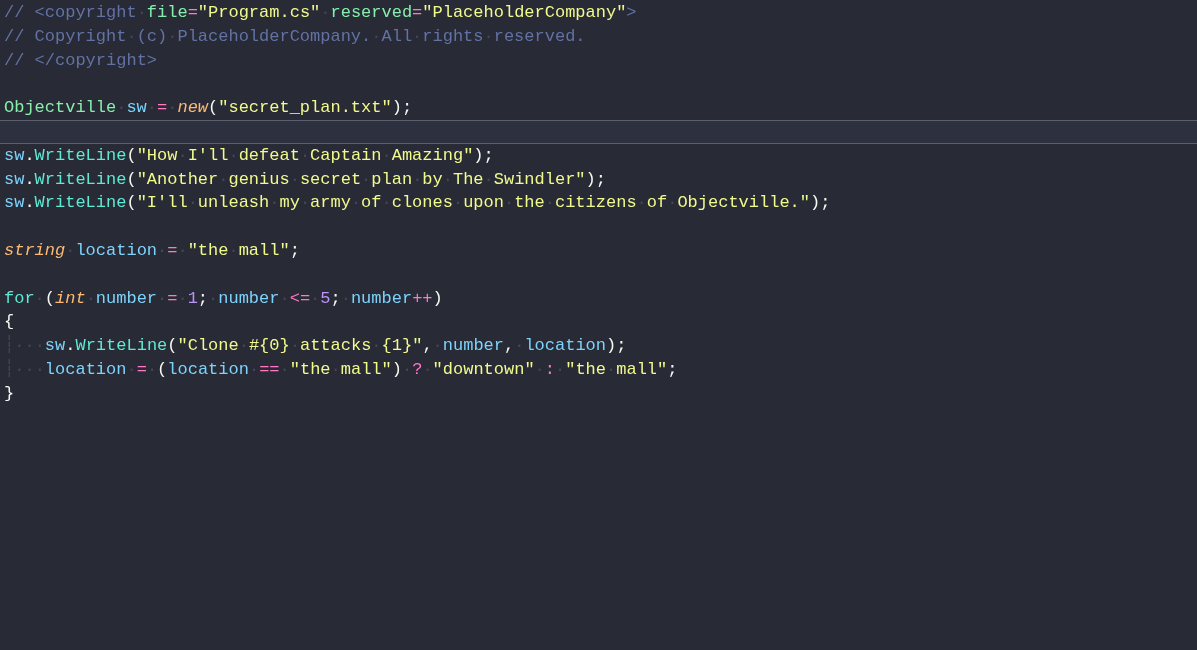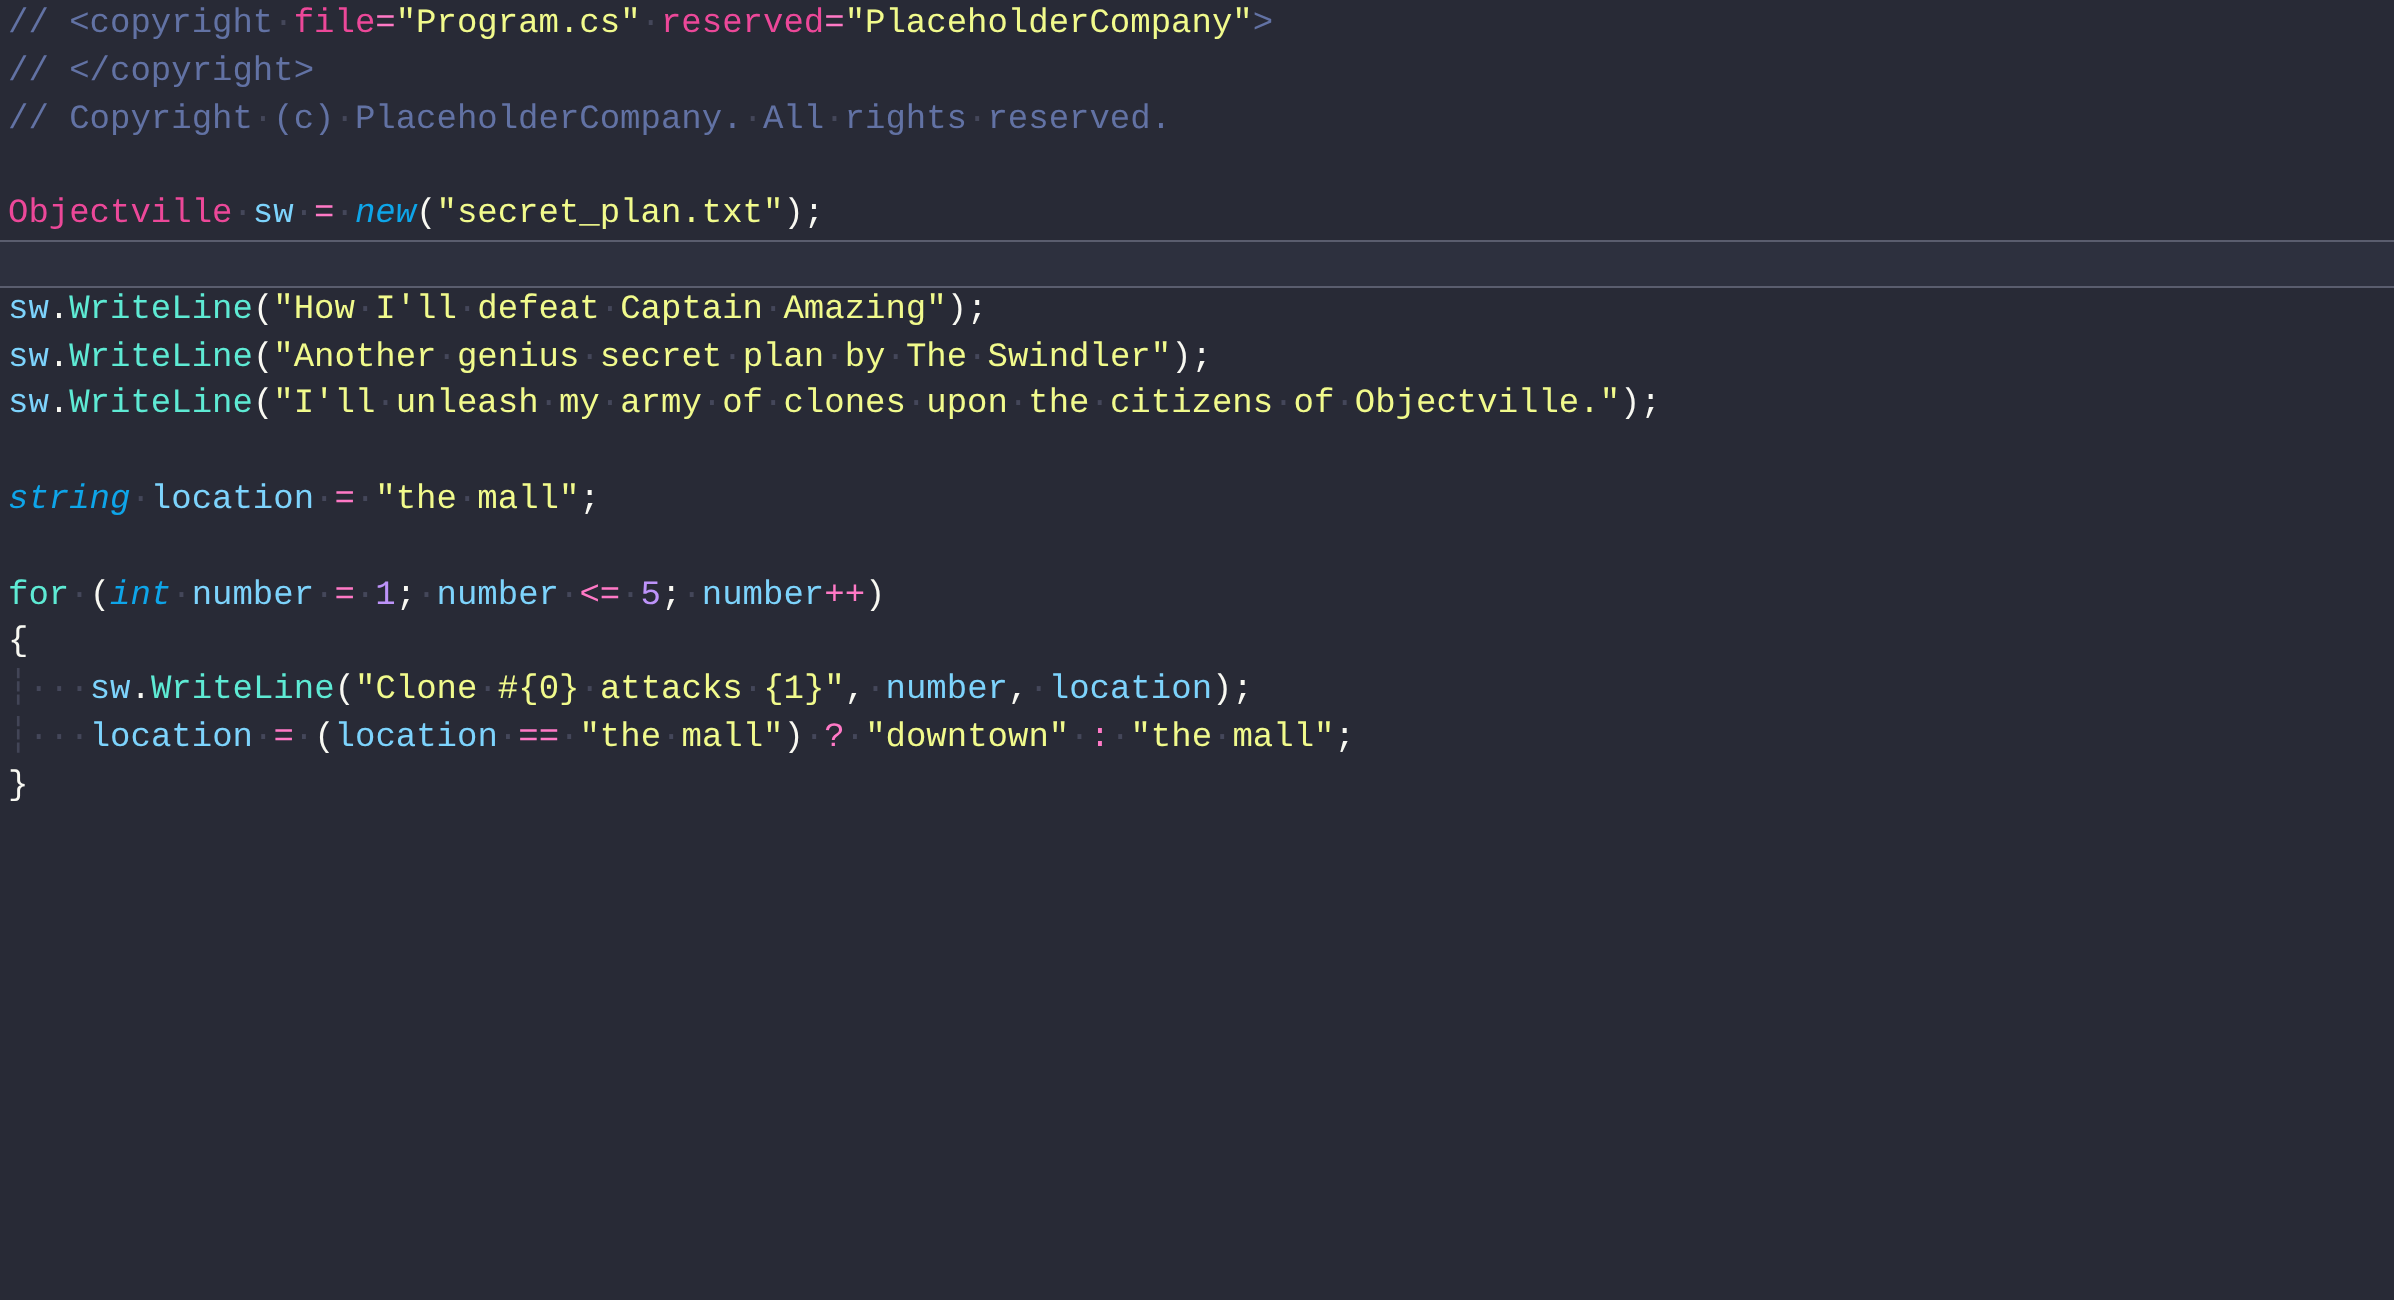--- a/index.html
+++ b/index.html
@@ -17,41 +17,41 @@
   .line { white-space:pre; height:23.8px; }
   .highlight-line {
     background:#2d303e;
     border-top:1px solid #5a5d6e;
     border-bottom:1px solid #5a5d6e;
     margin-left:-4px;
     padding-left:4px;
   }
   .indent-guide { color:#424557; }
   .c-comment   { color:#6272a4; }
-  .c-type      { color:#ec4899; }
+  .c-type      { color:#86efac; }
   .c-ident     { color:#7dd3fc; }
   .c-punct     { color:#f8f8f2; }
   .c-op        { color:#ff79c6; }
   .c-keyword   { color:#5eead4; }
-  .c-keyword2  { color:#0ea5e9; font-style:italic; }
+  .c-keyword2  { color:#fdba74; font-style:italic; }
   .c-string    { color:#f1fa8c; }
   .c-number    { color:#bd93f9; }
   .c-method    { color:#5eead4; }
   .ws-dot      { color:#44475a; }
 </style>
 </head>
 <body>
 
 <div class="editor">
 
 <div class="line"><span class="c-comment"><span>// </span><span>&lt;copyright</span><span class="ws-dot">·</span><span class="c-type">file</span><span class="c-op">=</span><span class="c-string">"Program.cs"</span><span class="ws-dot">·</span><span class="c-type">reserved</span><span class="c-op">=</span><span class="c-string">"PlaceholderCompany"</span><span>&gt;</span></span></div>
 
+<div class="line"><span class="c-comment"><span>// Copyright</span><span class="ws-dot">·</span><span>(c)</span><span class="ws-dot">·</span><span>PlaceholderCompany.</span><span class="ws-dot">·</span><span>All</span><span class="ws-dot">·</span><span>rights</span><span class="ws-dot">·</span><span>reserved.</span></span></div>
+
 <div class="line"><span class="c-comment"><span>// </span><span>&lt;/copyright&gt;</span></span></div>
-
-<div class="line"><span class="c-comment"><span>// Copyright</span><span class="ws-dot">·</span><span>(c)</span><span class="ws-dot">·</span><span>PlaceholderCompany.</span><span class="ws-dot">·</span><span>All</span><span class="ws-dot">·</span><span>rights</span><span class="ws-dot">·</span><span>reserved.</span></span></div>
 
 <div class="line"></div>
 
 <div class="line"><span class="c-type">Objectville</span><span class="ws-dot">·</span><span class="c-ident">sw</span><span class="ws-dot">·</span><span class="c-op">=</span><span class="ws-dot">·</span><span class="c-keyword2">new</span><span class="c-punct">(</span><span class="c-string">"secret_plan.txt"</span><span class="c-punct">)</span><span class="c-punct">;</span></div>
 
 <div class="line highlight-line"></div>
 
 <div class="line"><span class="c-ident">sw</span><span class="c-punct">.</span><span class="c-method">WriteLine</span><span class="c-punct">(</span><span class="c-string"><span>"How</span><span class="ws-dot">·</span><span>I'll</span><span class="ws-dot">·</span><span>defeat</span><span class="ws-dot">·</span><span>Captain</span><span class="ws-dot">·</span><span>Amazing"</span></span><span class="c-punct">)</span><span class="c-punct">;</span></div>
 
 <div class="line"><span class="c-ident">sw</span><span class="c-punct">.</span><span class="c-method">WriteLine</span><span class="c-punct">(</span><span class="c-string"><span>"Another</span><span class="ws-dot">·</span><span>genius</span><span class="ws-dot">·</span><span>secret</span><span class="ws-dot">·</span><span>plan</span><span class="ws-dot">·</span><span>by</span><span class="ws-dot">·</span><span>The</span><span class="ws-dot">·</span><span>Swindler"</span></span><span class="c-punct">)</span><span class="c-punct">;</span></div>

